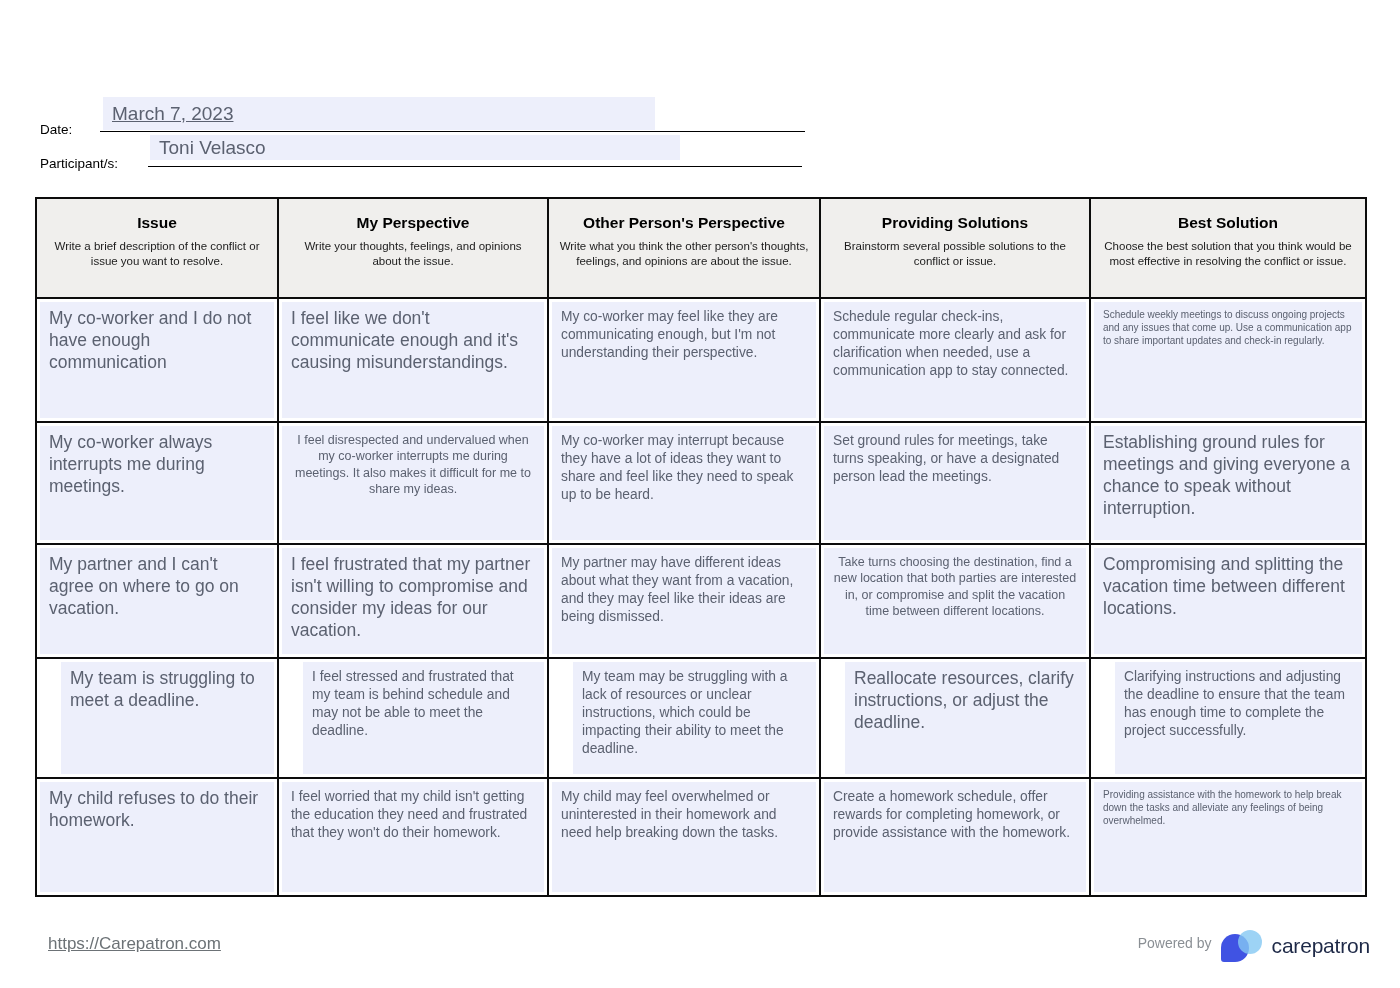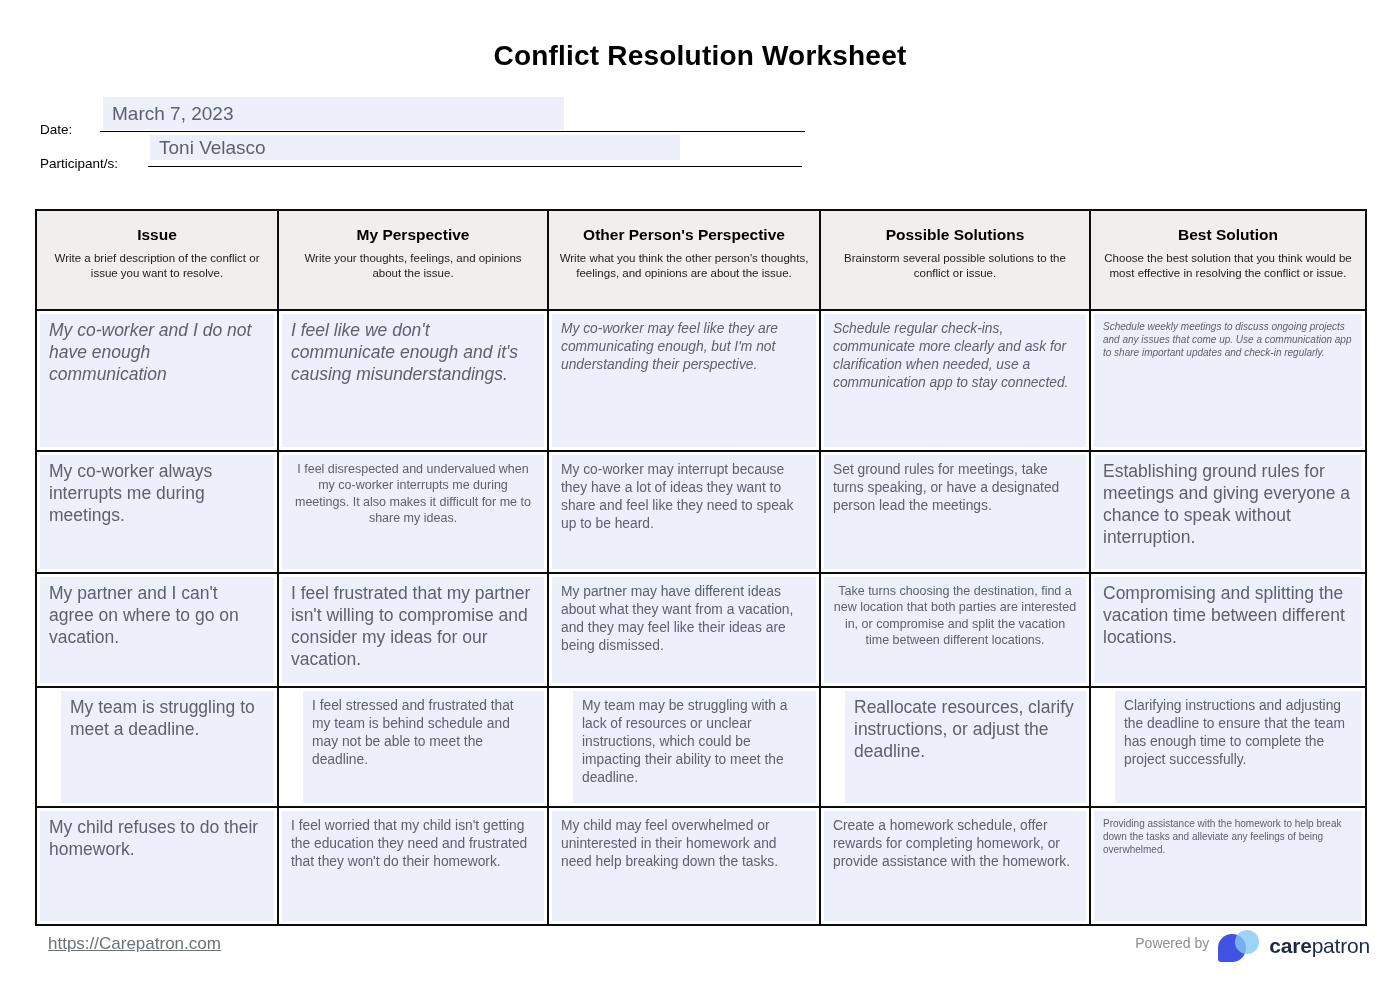--- a/index.html
+++ b/index.html
@@ -27,44 +27,44 @@
     letter-spacing:.2px;
   }
   .field-label{position:absolute;font-size:13.5px;color:#000;}
   .lbl-date{left:40px;top:122px;}
   .lbl-part{left:40px;top:156px;}
   .field-box{
     position:absolute;background:var(--field-fill);
     font-size:19px;color:var(--text-gray);
     display:flex;align-items:center;padding-left:9px;
   }
-  .box-date{left:103px;top:97px;width:461px;height:33px;}
+  .box-date{left:103px;top:97px;width:552px;height:33px;text-decoration:underline;}
   .box-part{left:150px;top:135px;width:530px;height:25px;}
   .underline{position:absolute;height:0;border-bottom:1.5px solid #000;}
   .ul-date{left:100px;top:131px;width:705px;}
   .ul-part{left:148px;top:166px;width:654px;}
 
   table.grid{
-    position:absolute;left:35px;top:209px;
+    position:absolute;left:35px;top:197px;
     width:1330px;border-collapse:collapse;table-layout:fixed;border-radius:20px;
   }
   table.grid th, table.grid td{
     border:2.5px solid var(--border-black);
     vertical-align:top;
   }
   table.grid th{
     background:var(--header-fill);
     padding:15px 10px 6px 10px;
     font-weight:400;
     height:100px;
   }
   .col-title{font-size:15.5px;font-weight:700;color:#000;text-align:center;margin-bottom:7px;}
   .col-desc{font-size:11.5px;color:#1c1c1c;text-align:center;line-height:1.28;}
   table.grid td{padding:3px;height:120px;}
-  tr.r1 td{height:141px;font-style:italic;} tr.r2 td{height:122px;} tr.r3 td{height:112px;}
+  tr.r1 td{height:124px;} tr.r2 td{height:122px;} tr.r3 td{height:112px;}
   tr.r4 td{height:120px;padding-left:24px;} tr.r5 td{height:118px;}
   .fill{
     background:var(--field-fill);
     width:100%;height:100%;min-height:106px;
     color:var(--text-gray);
     padding:6px 9px;line-height:1.22;
     overflow:hidden;
   }
   .fs-lg{font-size:17.5px;line-height:1.25;}
   .fs-md{font-size:13.8px;line-height:1.3;}
@@ -87,28 +87,27 @@
     background:var(--logo-dark);
     border-radius:50% 50% 50% 3px;
   }
   .bubble-light{
     position:absolute;left:17px;top:1px;width:24px;height:24px;
     background:var(--logo-light);
     border-radius:50%;
     opacity:.8;
   }
   .brand{font-size:21px;color:var(--brand-navy);letter-spacing:-.2px;}
-  .brand b{font-weight:700;}
+  .brand b{font-weight:400;}
 </style>
 </head>
 <body>
 
 <div class="page">
 
-  <div class="doc-title">Conflict Resolution Worksheet</div>
 
   <span class="field-label lbl-date">Date:</span>
   <div class="field-box box-date">March 7, 2023</div>
   <div class="underline ul-date"></div>
 
   <span class="field-label lbl-part">Participant/s:</span>
   <div class="field-box box-part">Toni Velasco</div>
   <div class="underline ul-part"></div>
 
   <table class="grid">
@@ -127,21 +126,21 @@
       </th>
       <th>
         <div class="col-title">My Perspective</div>
         <div class="col-desc">Write your thoughts, feelings, and opinions about the issue.</div>
       </th>
       <th>
         <div class="col-title">Other Person's Perspective</div>
         <div class="col-desc">Write what you think the other person's thoughts, feelings, and opinions are about the issue.</div>
       </th>
       <th>
-        <div class="col-title">Possible Solutions</div>
+        <div class="col-title">Providing Solutions</div>
         <div class="col-desc">Brainstorm several possible solutions to the conflict or issue.</div>
       </th>
       <th>
         <div class="col-title">Best Solution</div>
         <div class="col-desc">Choose the best solution that you think would be most effective in resolving the conflict or issue.</div>
       </th>
     </tr>
 
     <tr class="r1">
       <td>

